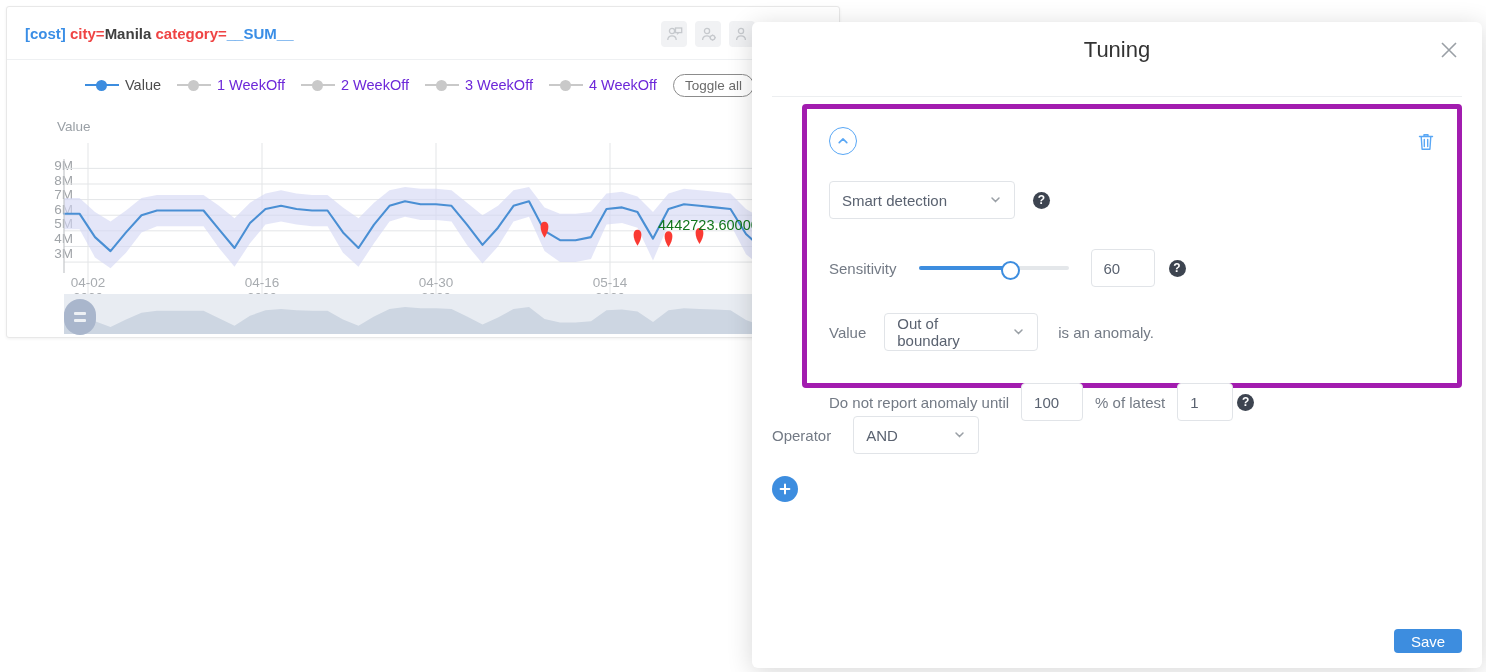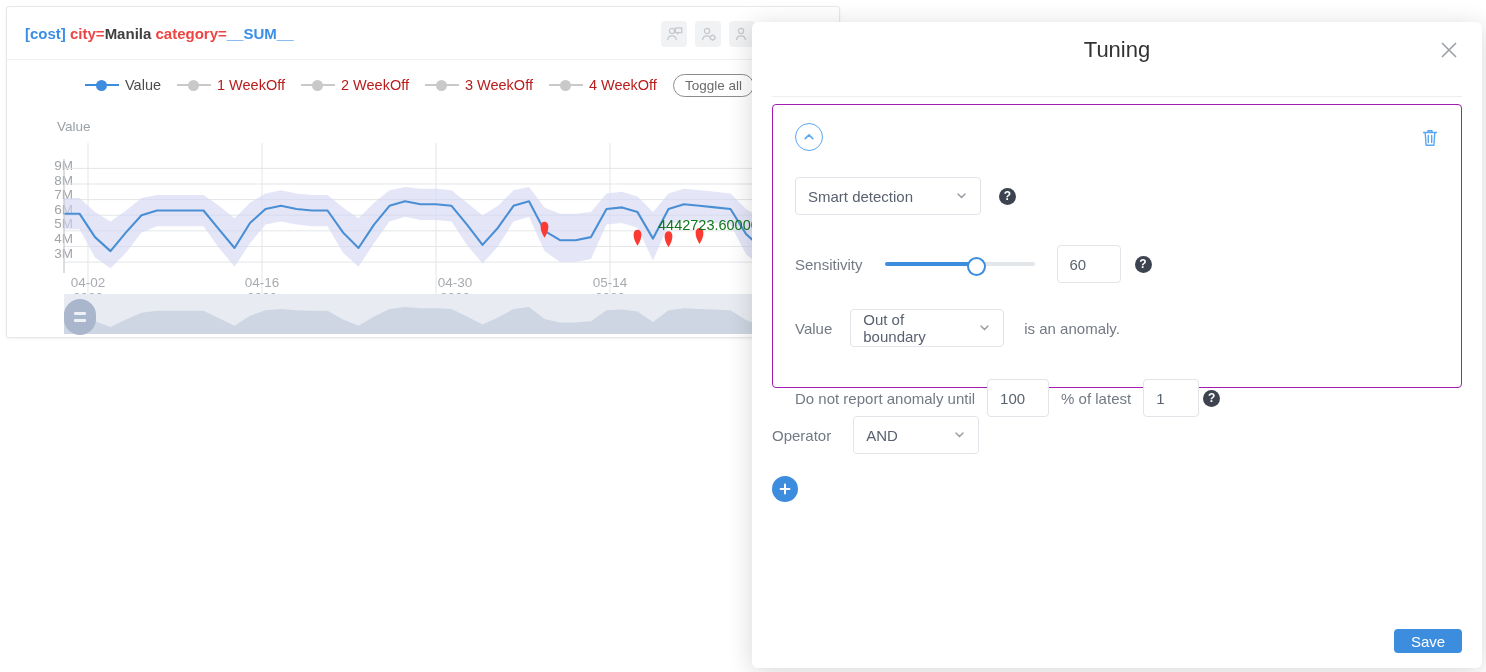--- a/index.html
+++ b/index.html
@@ -29,21 +29,21 @@
   .hicon svg{display:block;}
   
   #legend{position:absolute;left:0;top:60px;width:100%;height:36px;
     display:flex;align-items:center;padding-left:78px;box-sizing:border-box;}
   .leg{display:flex;align-items:center;margin-right:16px;white-space:nowrap;}
   .leg .marker{position:relative;width:34px;height:12px;margin-right:6px;}
   .leg .marker .bar{position:absolute;top:5px;left:0;width:34px;height:2px;background:#c9c9c9;}
   .leg .marker .dot{position:absolute;top:1px;left:11px;width:11px;height:11px;border-radius:50%;background:#c9c9c9;}
   .leg.on .marker .bar{background:#3d8ddf;}
   .leg.on .marker .dot{background:#3d8ddf;}
-  .leg .lbl{font-size:14.5px;color:#b91c1c;}
+  .leg .lbl{font-size:14.5px;color:#6d28d9;}
   .leg.on .lbl{color:#4c4c4c;}
   #toggle-all{font-size:13.5px;color:#6b6b6b;border:1px solid #8c8c8c;
     border-radius:13px;padding:3px 11px;background:#fff;white-space:nowrap;}
   #axis-name{position:absolute;left:50px;top:112px;font-size:13.5px;color:#9aa0a6;}
   
   #plot{position:absolute;left:0;top:130px;width:832px;height:200px;}
   #ylabels{position:absolute;left:30px;top:152px;width:36px;
     font-size:13.5px;color:#a0a4a8;text-align:right;line-height:1;}
   #ylabels div{height:14.6px;}
   #xlabels{position:absolute;left:0;top:268px;width:832px;height:34px;}
@@ -65,21 +65,21 @@
     box-shadow:0 4px 26px rgba(0,0,0,.16);overflow:hidden;
   }
   #panel-header{position:relative;height:56px;display:flex;align-items:center;
     justify-content:center;}
   #panel-title{font-size:22px;color:#333;font-weight:normal;}
   #panel-close{position:absolute;right:22px;top:17px;width:22px;height:22px;
     cursor:pointer;}
   #panel-divider{position:absolute;left:20px;top:74px;width:690px;height:1px;background:#eceef0;}
   #panel-body{position:absolute;left:0;top:82px;width:730px;height:480px;
     padding:0 20px;box-sizing:border-box;}
-  .card{border:1px solid #a21caf;border-radius:4px;background:#fff;}
+  .card{border:5px solid #a21caf;border-radius:4px;background:#fff;margin-left:30px;}
   #smart-card{position:relative;height:284px;padding:18px 22px;box-sizing:border-box;}
   .circ-btn{width:26px;height:26px;border-radius:50%;border:1px solid #59a7f5;
     background:#fff;display:flex;align-items:center;justify-content:center;}
   #smart-trash{position:absolute;right:20px;top:22px;width:22px;height:22px;}
   .sel{display:inline-flex;align-items:center;justify-content:space-between;
     border:1px solid #e1e4e8;border-radius:4px;background:#fff;
     font-size:15px;color:#5a6270;padding:0 12px;box-sizing:border-box;height:38px;}
   .sel .cv{margin-left:14px;}
   #type-select{width:186px;margin-top:26px;}
   .qmark{width:17px;height:17px;border-radius:50%;background:#3d4450;color:#fff;
@@ -239,21 +239,21 @@
 
   <div id="xlabels">
     <div class="xlab" style="left:81px;top:0;">
       <span>04-02</span>
         <span>2020</span>
     </div>
     <div class="xlab" style="left:255px;top:0;">
       <span>04-16</span>
         <span>2020</span>
     </div>
-    <div class="xlab" style="left:448px;top:0;">
+    <div class="xlab" style="left:429px;top:0;">
       <span>04-30</span>
         <span>2020</span>
     </div>
     <div class="xlab" style="left:603px;top:0;">
       <span>05-14</span>
         <span>2020</span>
     </div>
   </div>
 
   <svg id="datazoom" viewBox="0 0 775 40" preserveAspectRatio="none">

